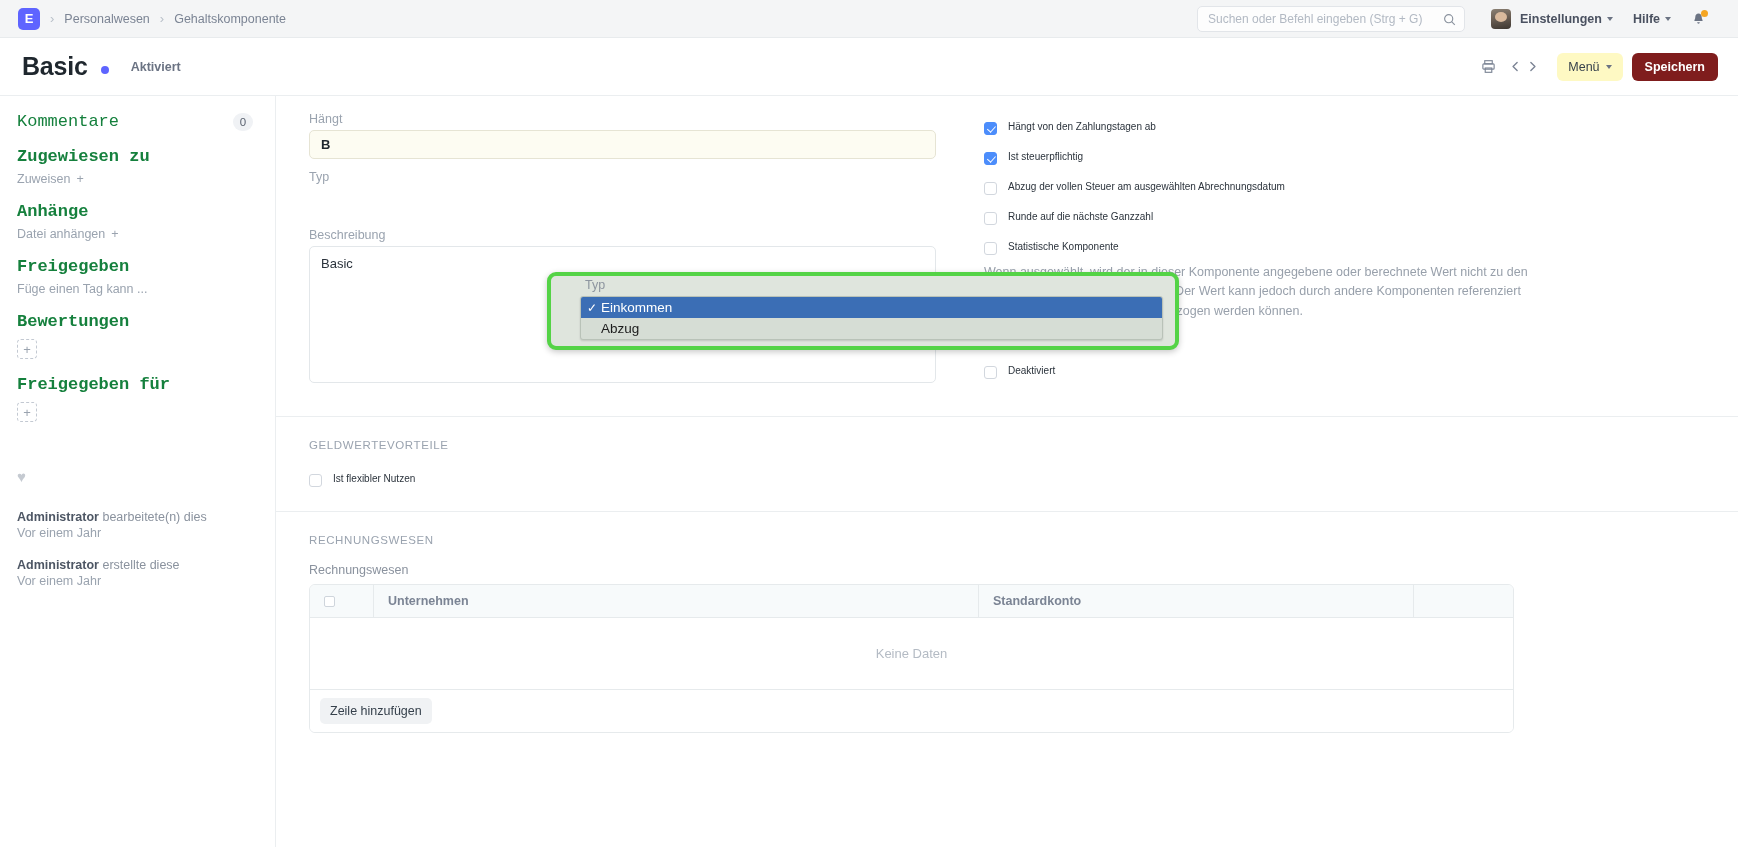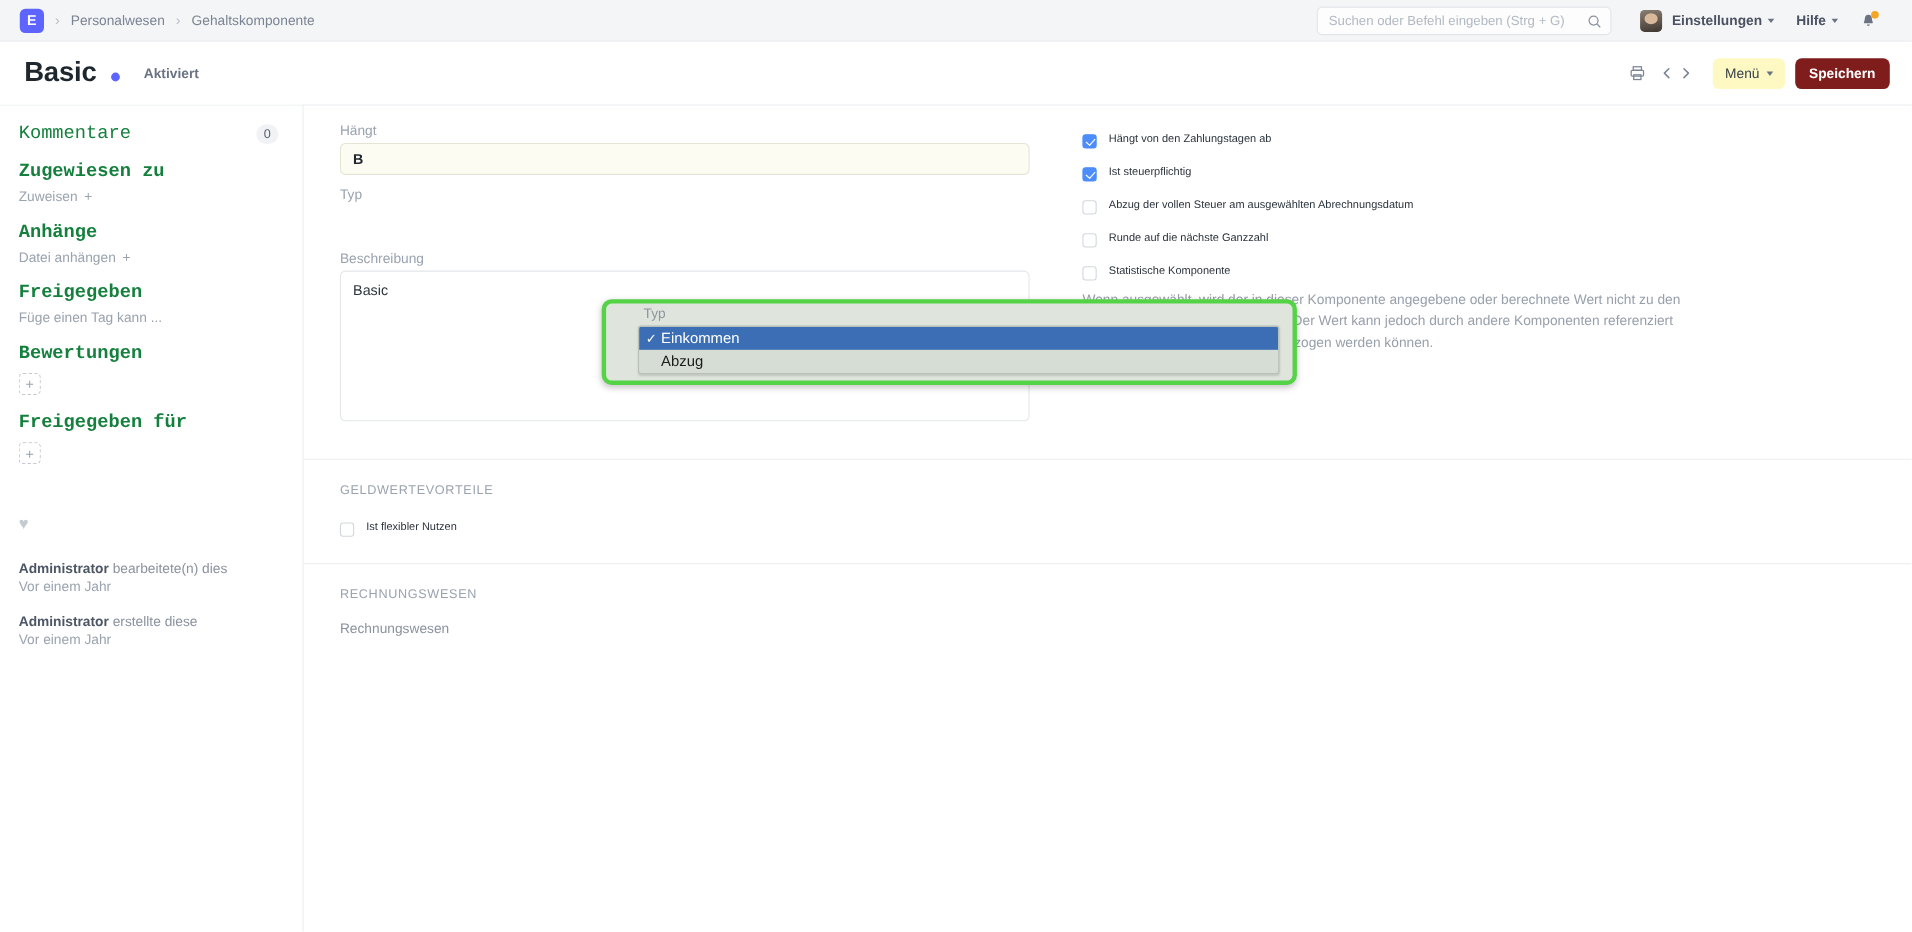--- a/index.html
+++ b/index.html
@@ -423,36 +423,56 @@
           </div>
           <div class="cbrow">
             <span class="cb"></span>
             <span class="cblabel">Statistische Komponente</span>
           </div>
           <div class="helptext">Wenn ausgewählt, wird der in dieser Komponente angegebene oder berechnete Wert nicht zu den Erträgen oder Abzügen beitragen. Der Wert kann jedoch durch andere Komponenten referenziert werden, die hinzugefügt oder abgezogen werden können.</div>
           <div class="cbrow">
             <span class="cb"></span>
             <span class="cblabel">Do Not Include in Total</span>
           </div>
+          <div class="cbrow">
+            <span class="cb"></span>
+            <span class="cblabel">Deaktiviert</span>
+          </div>
         </div>
       </div>
     </div>
 
     <div class="section" style="padding-top:22px;padding-bottom:24px;">
       <div class="sec-title">GELDWERTEVORTEILE</div>
       <div class="cbrow" style="margin-bottom:0;">
         <span class="cb"></span>
         <span class="cblabel">Ist flexibler Nutzen</span>
       </div>
     </div>
 
     <div class="section" style="padding-top:22px;border-bottom:none;">
       <div class="sec-title" style="margin-bottom:17px;">RECHNUNGSWESEN</div>
       <div class="sub-label">Rechnungswesen</div>
 
+      <div class="grid">
+        <div class="grid-head">
+          <div class="gcell c0">
+            <span class="gcheck"></span>
+          </div>
+          <div class="gcell c1">Unternehmen</div>
+          <div class="gcell c2">Standardkonto</div>
+          <div class="gcell c3"></div>
+        </div>
+        <div class="grid-body">
+          <span class="nodata">Keine Daten</span>
+        </div>
+        <div class="grid-foot">
+          <button class="addrow-btn">Zeile hinzufügen</button>
+        </div>
+      </div>
     </div>
 
     <div class="select-overlay">
       <div class="ov-label">Typ</div>
       <div class="select-listbox">
         <div class="opt sel">
           <span class="tick">✓</span>
           <span class="otxt">Einkommen</span>
         </div>
         <div class="opt plain">

